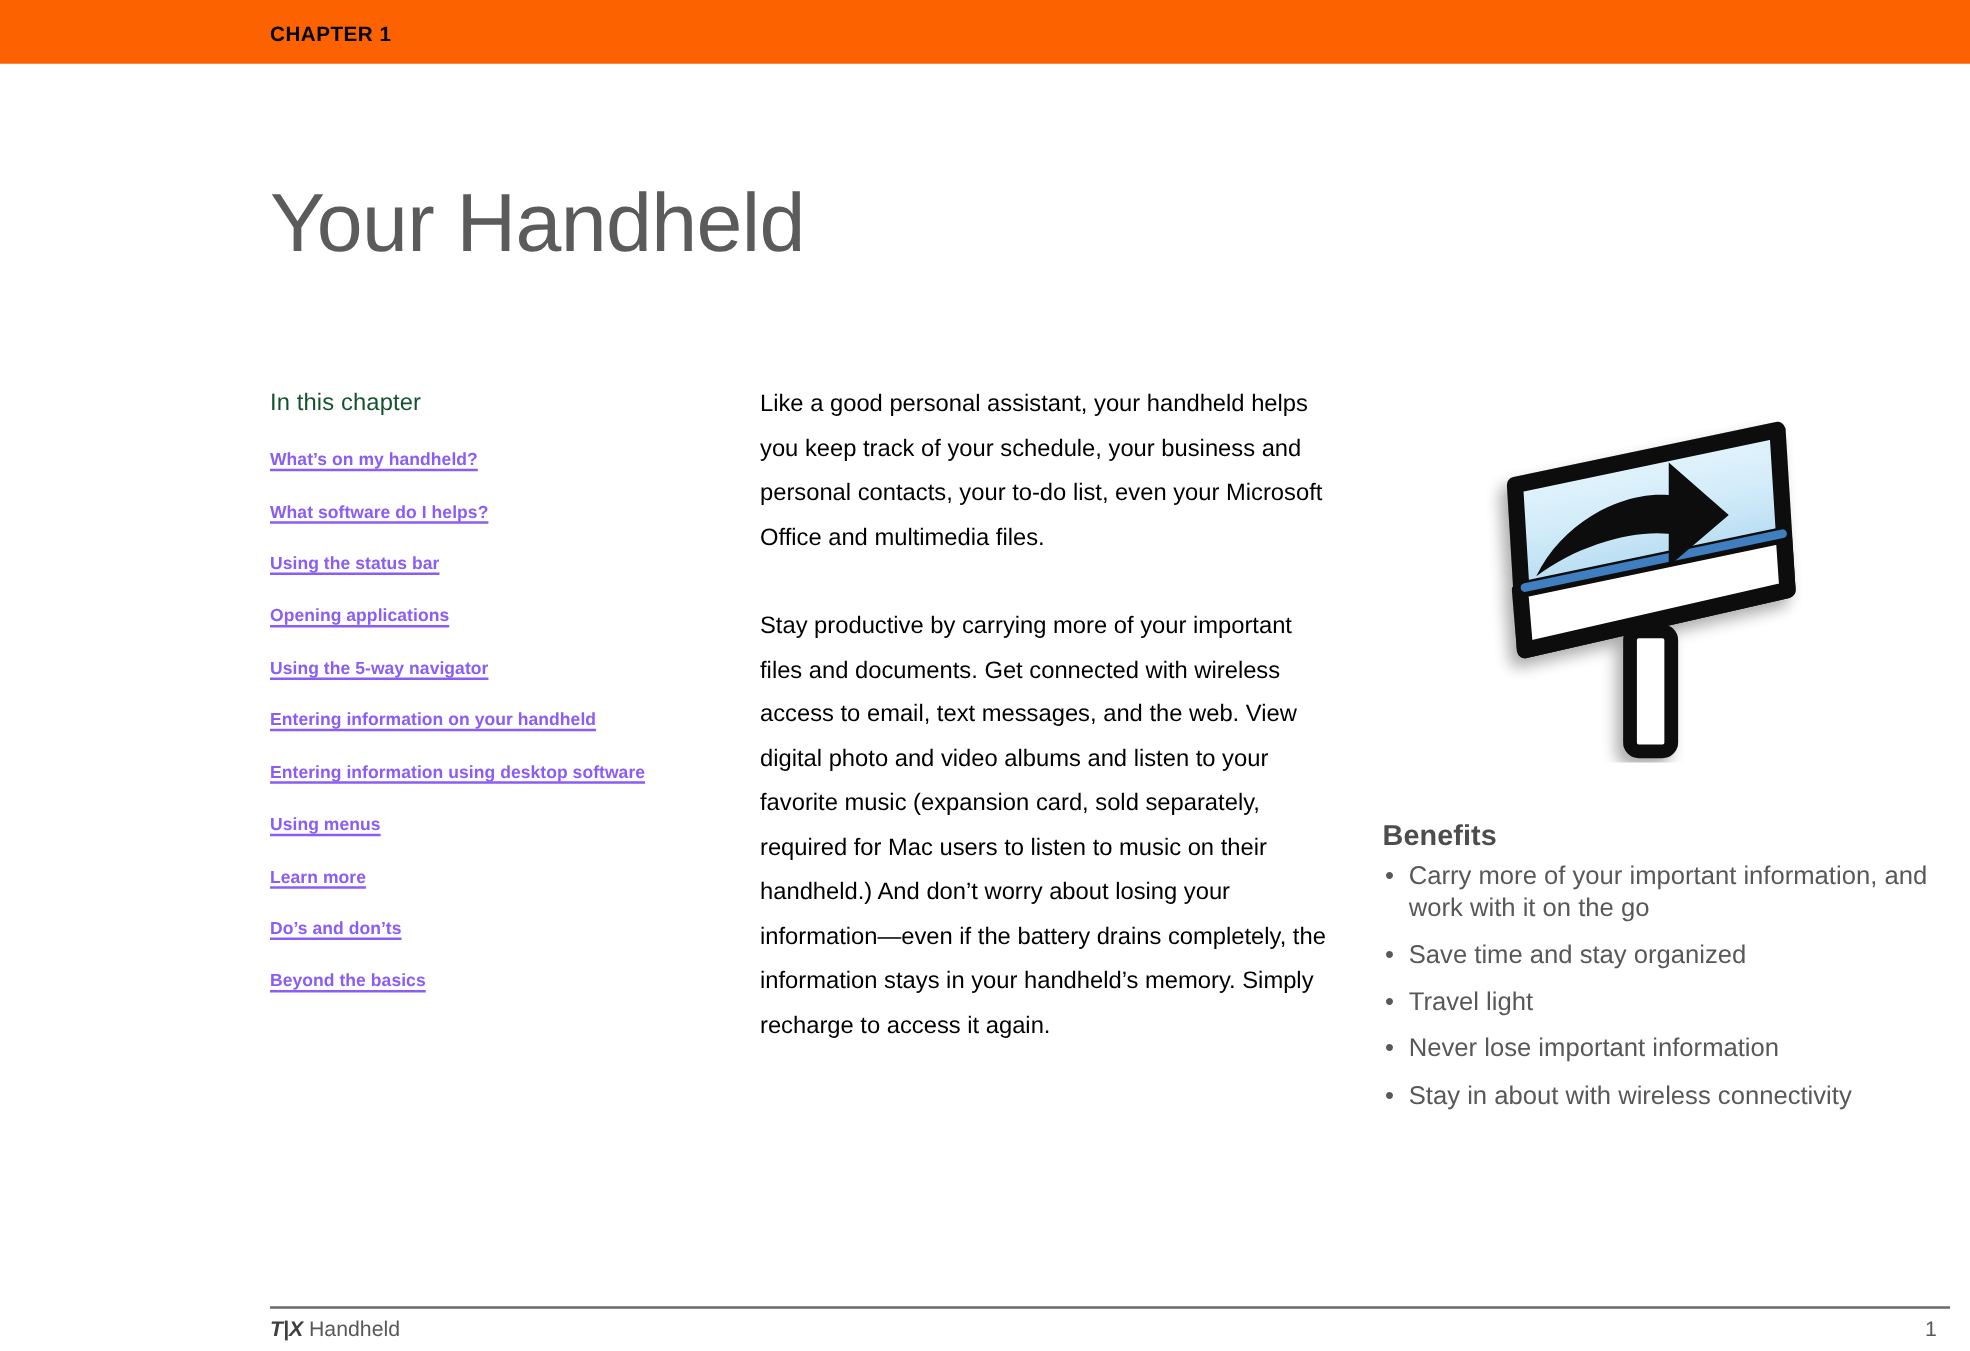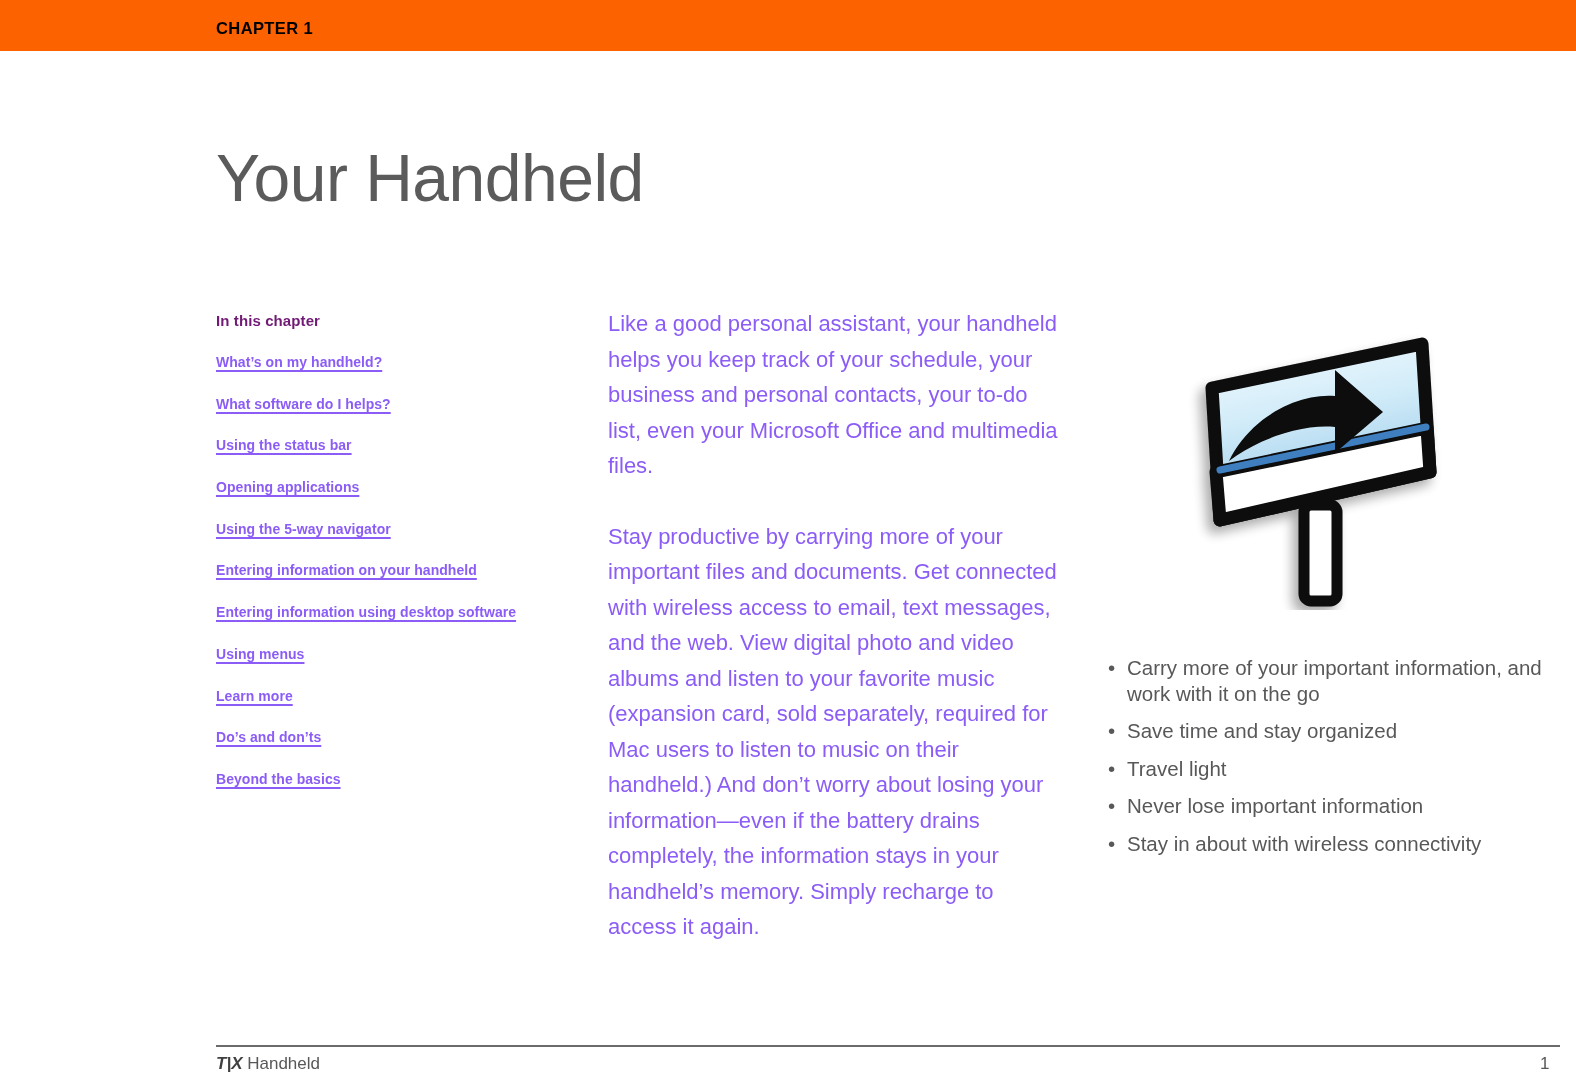--- a/index.html
+++ b/index.html
@@ -48,23 +48,23 @@
   }
 
   
   .sidebar {
     position: absolute;
     left: 216px;
     top: 312px;
     width: 310px;
   }
   .sidebar-heading {
-    font-size: 15px;
-    font-weight: bold;
-    color: #701a75;
+    font-size: 19px;
+    font-weight: normal;
+    color: #14532d;
     margin-bottom: 23px;
     letter-spacing: 0.1px;
   }
   .sidebar-link {
     display: block;
     font-size: 14px;
     font-weight: bold;
     color: #8b5cf6;
     text-decoration: underline;
     text-decoration-thickness: 1.5px;
@@ -77,22 +77,22 @@
   .sidebar-link:last-child { margin-bottom: 0; }
 
   
   .body-col {
     position: absolute;
     left: 608px;
     top: 306px;
     width: 456px;
   }
   .body-par {
-    font-size: 22px;
-    color: #8b5cf6;
+    font-size: 19px;
+    color: #000000;
     line-height: 35.5px;
     margin: 0 0 35px 0;
   }
   .body-par:last-child { margin-bottom: 0; }
 
   
   .right-col {
     position: absolute;
     left: 1106px;
     top: 320px;
@@ -238,20 +238,21 @@
         <path d="M70 150 L276 107" fill="none" stroke="#3f7fbf" stroke-width="7" stroke-linecap="round"></path>
 
         <path d="M79 141 C101 96 149 73 185 76 L185 50 L233 92 L185 133 L185 107
                  C156 104 112 116 79 141 Z" fill="#0a0a0a"></path>
       </g>
     </svg>
   </div>
 </div>
 
 <section class="benefits">
+  <h2 class="benefits-heading">Benefits</h2>
   <ul class="benefits-list">
     <li>
       <span class="bullet">•</span>
       <span>Carry more of your important information, and work with it on the go</span>
     </li>
     <li>
       <span class="bullet">•</span>
       <span>Save time and stay organized</span>
     </li>
     <li>

